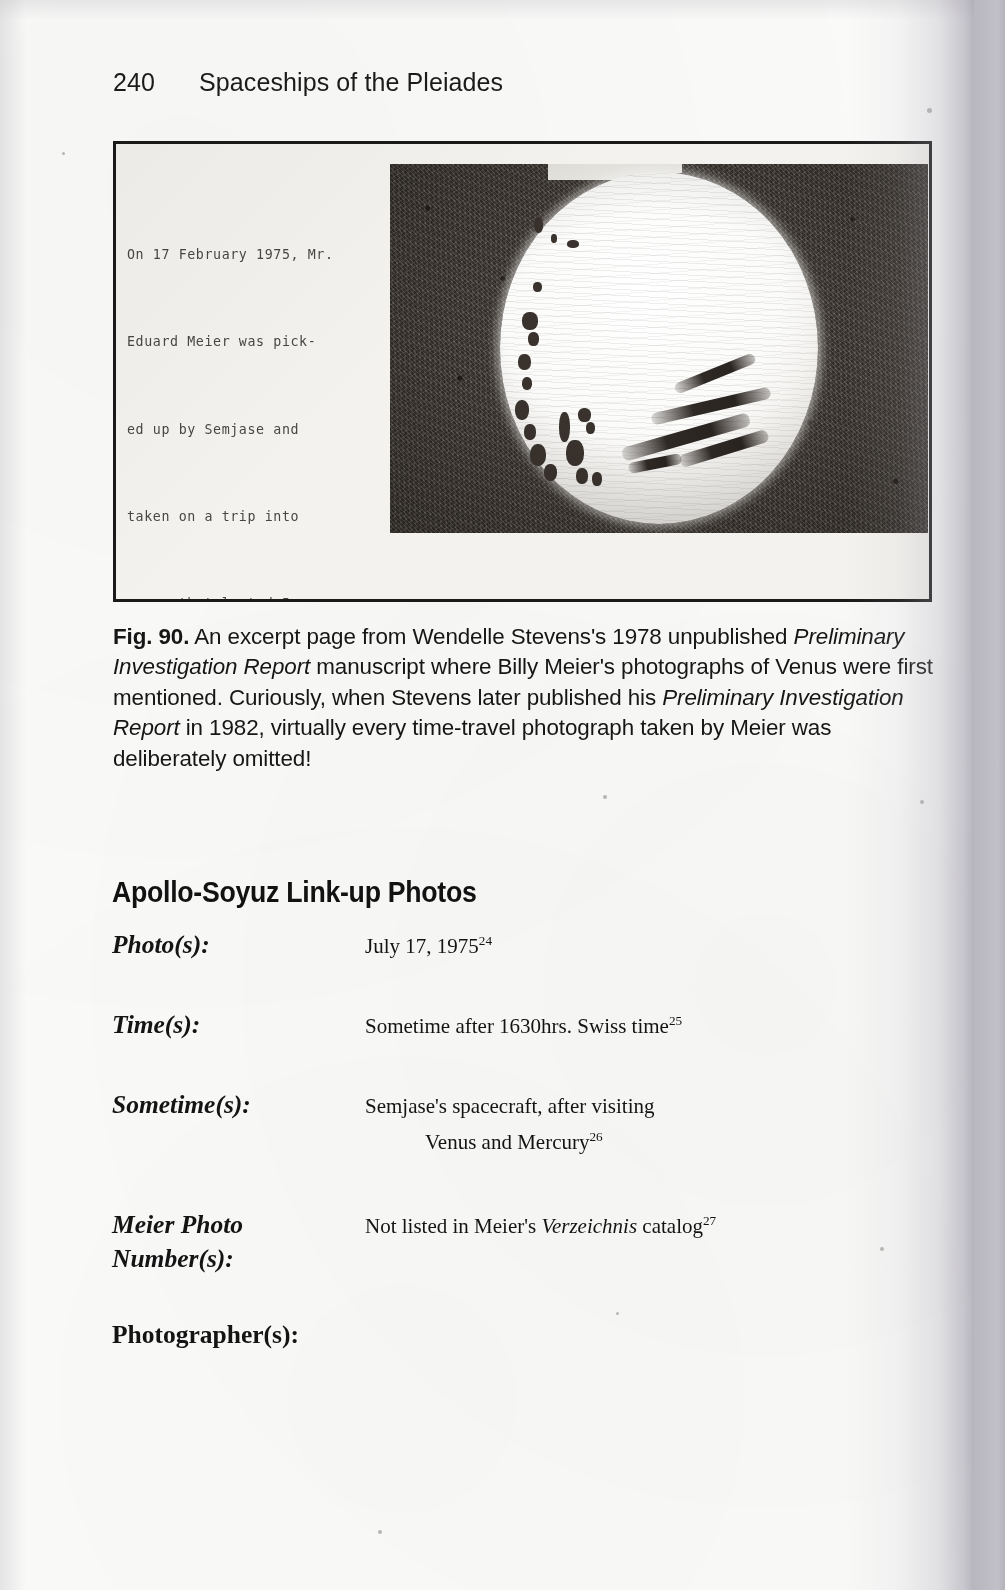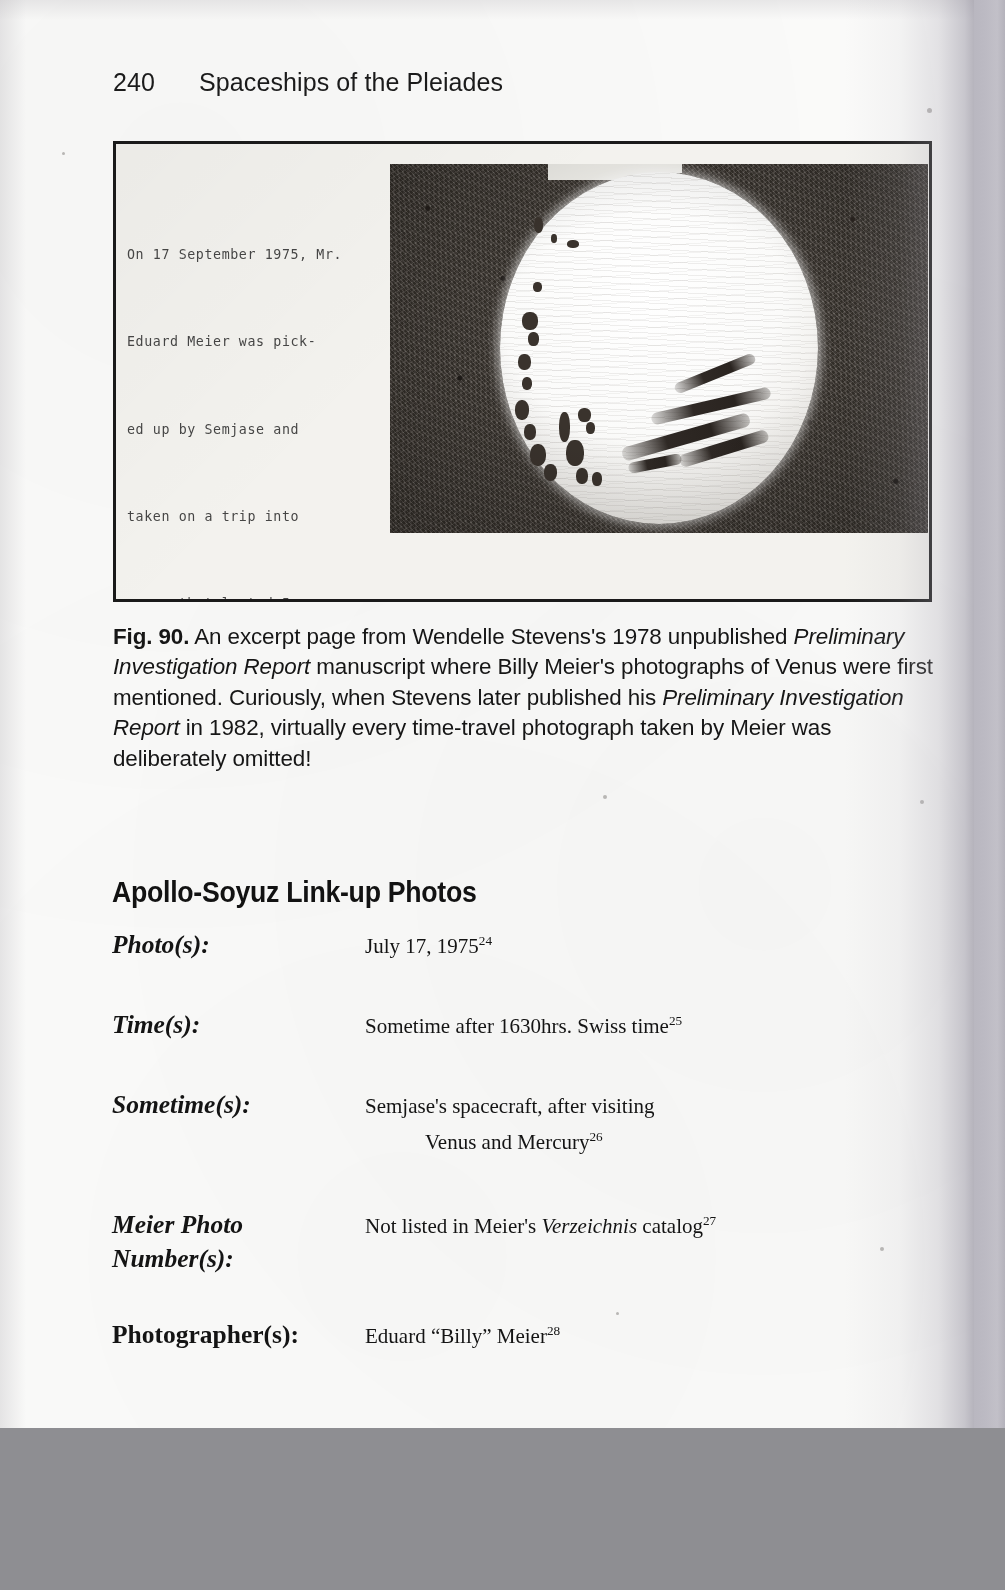--- a/index.html
+++ b/index.html
@@ -4,21 +4,21 @@
 <title>Spaceships of the Pleiades - page 240</title>
 <style>
   html, body {
     margin: 0;
     padding: 0;
     background: #8e8e92;
   }
   .page {
     position: relative;
     width: 1005px;
-    height: 1428px;
+    height: 1590px;
     overflow: hidden;
     background: #14b8a6;
     font-family: "Liberation Serif", serif;
   }
   
   .paper {
     position: absolute;
     inset: 0;
     background: #fbfbfa;
   }
@@ -264,21 +264,21 @@
   <div class="paper-grain"></div>
 
   <div class="running-head">
     <span class="folio">240</span><span>Spaceships of the Pleiades</span>
   </div>
 
   <div class="figure-box">
     <div class="fig-inner"></div>
 
     <div class="typed-col typewriter-fade">
-      <span class="tl">On 17 September 1975, Mr.</span>
+      <span class="tl">On 17 February 1975, Mr.</span>
       <span class="tl">Eduard Meier was pick-</span>
       <span class="tl">ed up by Semjase and</span>
       <span class="tl">taken on a trip into</span>
       <span class="tl">space that lasted 5</span>
       
       
       
       
       
       
@@ -342,21 +342,20 @@
     </div>
 
     <div class="field-row" style="margin-bottom:42px;">
       <div class="field-label" style="width:253px;">Meier Photo
 Number(s):</div>
       <div class="field-value"><span>Not listed in Meier's </span><i>Verzeichnis</i><span> catalog</span><sup>27</sup></div>
     </div>
 
     <div class="field-row">
       <div class="field-label upright" style="width:253px;">Photographer(s):</div>
-      <div class="field-value"><span>Eduard “Billy” Meier</span><sup>28</sup></div>
     </div>
 
   </div>
 
   <span class="speck" style="left:62px;top:152px;width:3px;height:3px;"></span>
   <span class="speck" style="left:927px;top:108px;width:5px;height:5px;"></span>
   <span class="speck" style="left:920px;top:800px;width:4px;height:4px;"></span>
   <span class="speck" style="left:603px;top:795px;width:4px;height:4px;"></span>
   <span class="speck" style="left:880px;top:1247px;width:4px;height:4px;"></span>
   <span class="speck" style="left:616px;top:1312px;width:3px;height:3px;"></span>

